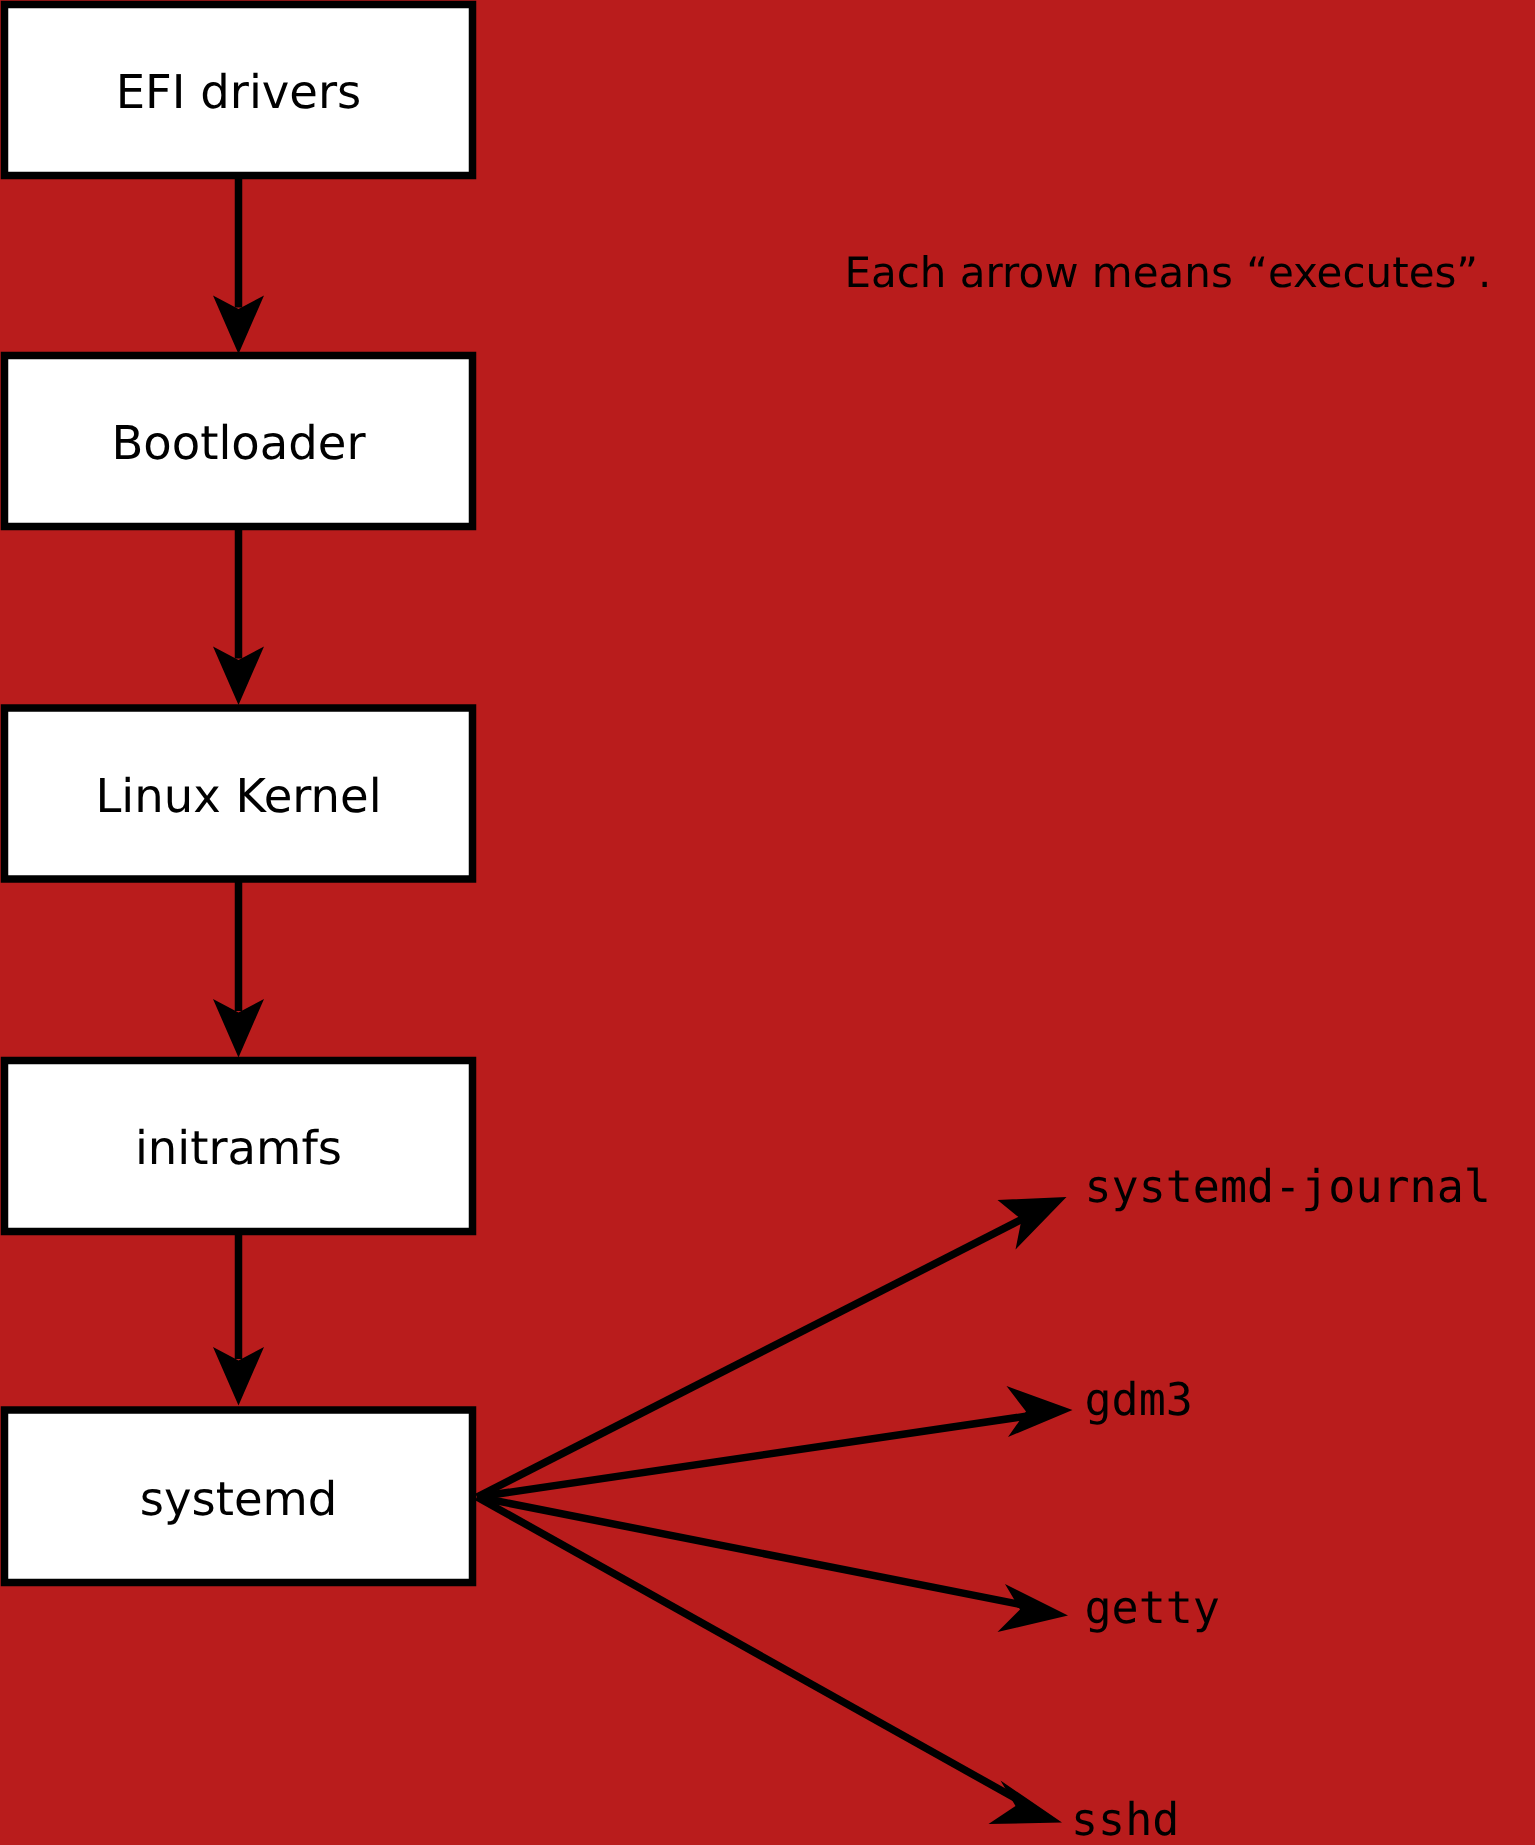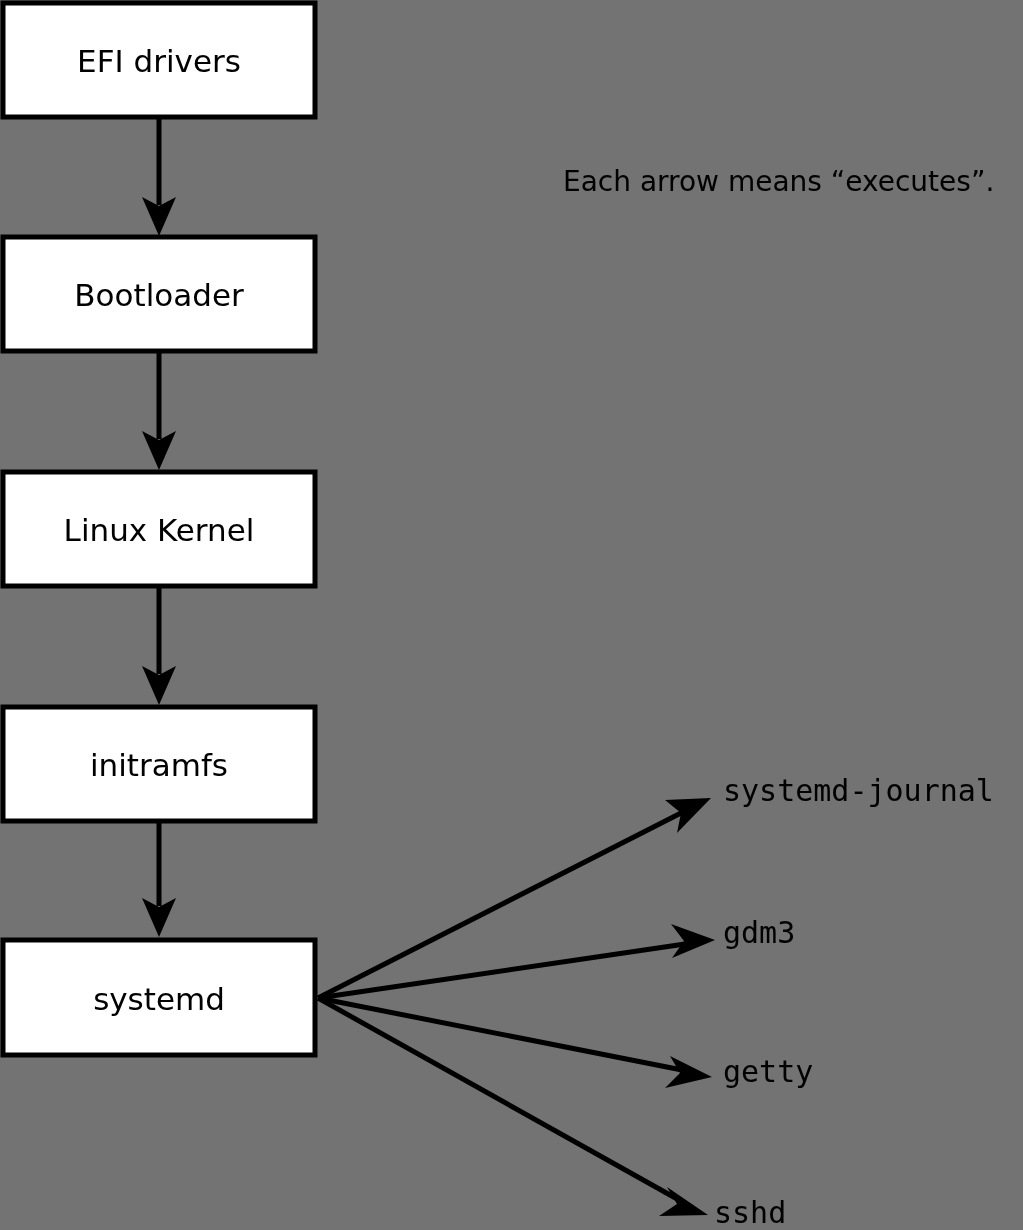--- a/index.html
+++ b/index.html
@@ -7,21 +7,21 @@
     padding: 0;
     background: #ffffff;
   }
   body {
     font-family: "DejaVu Sans", sans-serif;
   }
   #canvas {
     position: relative;
     width: 1023px;
     height: 1230px;
-    background: #737373;
+    background: #b91c1c;
     overflow: hidden;
   }
   #diagram-svg {
     position: absolute;
     left: 0;
     top: 0;
     width: 1023px;
     height: 1230px;
   }
   .box-label {

